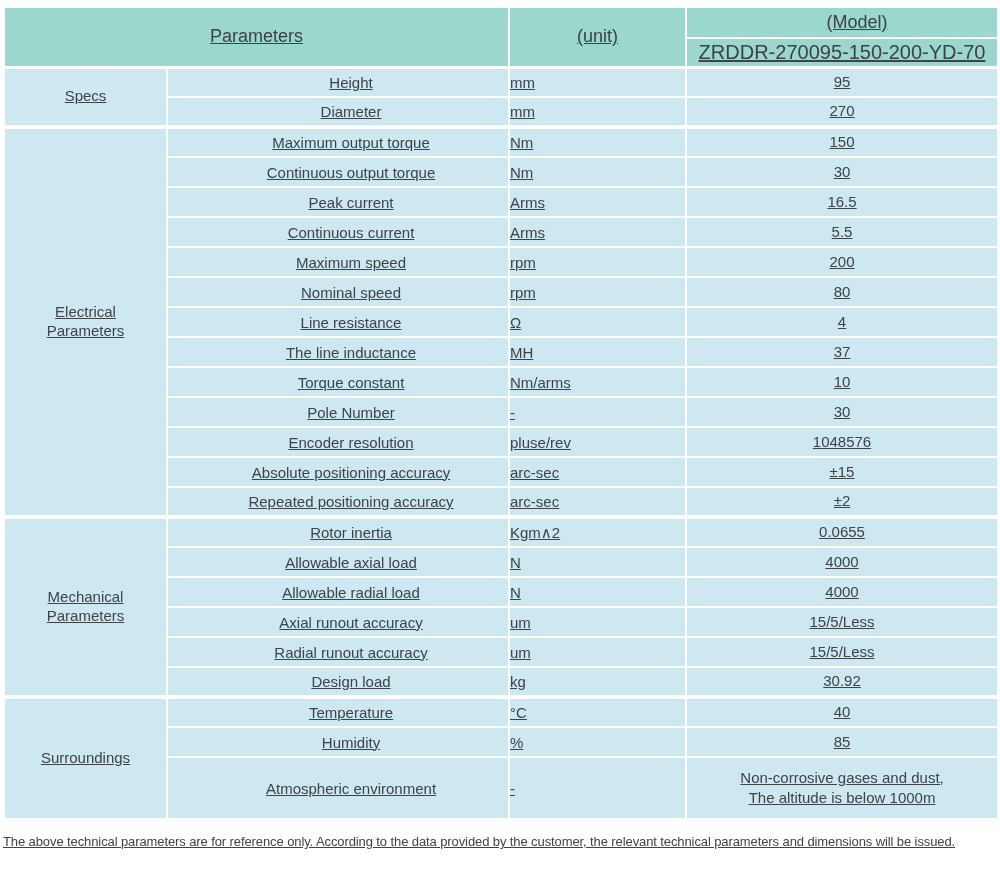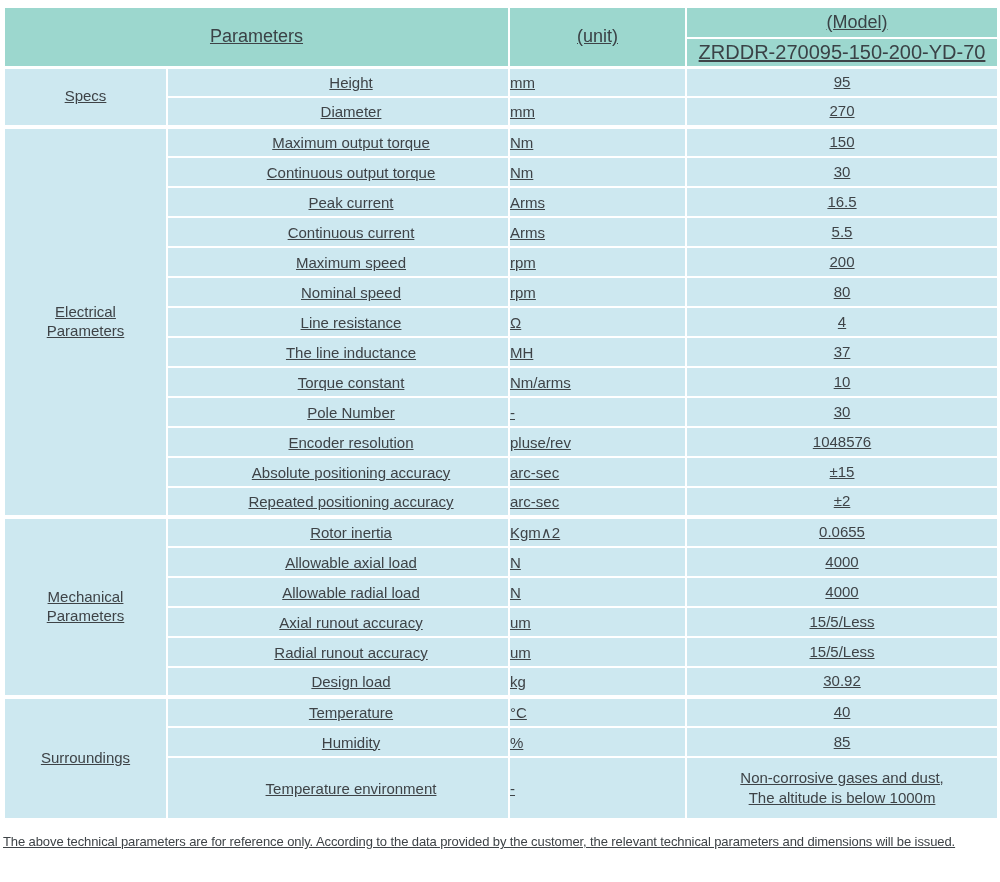--- a/index.html
+++ b/index.html
@@ -203,21 +203,21 @@
           <td class="param">Temperature</td>
           <td class="unit">°C</td>
           <td class="value">40</td>
         </tr>
         <tr>
           <td class="param">Humidity</td>
           <td class="unit">%</td>
           <td class="value">85</td>
         </tr>
         <tr class="tall">
-          <td class="param">Temperature environment</td>
+          <td class="param">Atmospheric environment</td>
           <td class="unit">-</td>
           <td class="value">Non-corrosive gases and dust,
 The altitude is below 1000m</td>
         </tr>
       </tbody>
   </table>
 
   <p class="footnote">The above technical parameters are for reference only. According to the data provided by the customer, the relevant technical parameters and dimensions will be issued.</p>
 </div>
 

